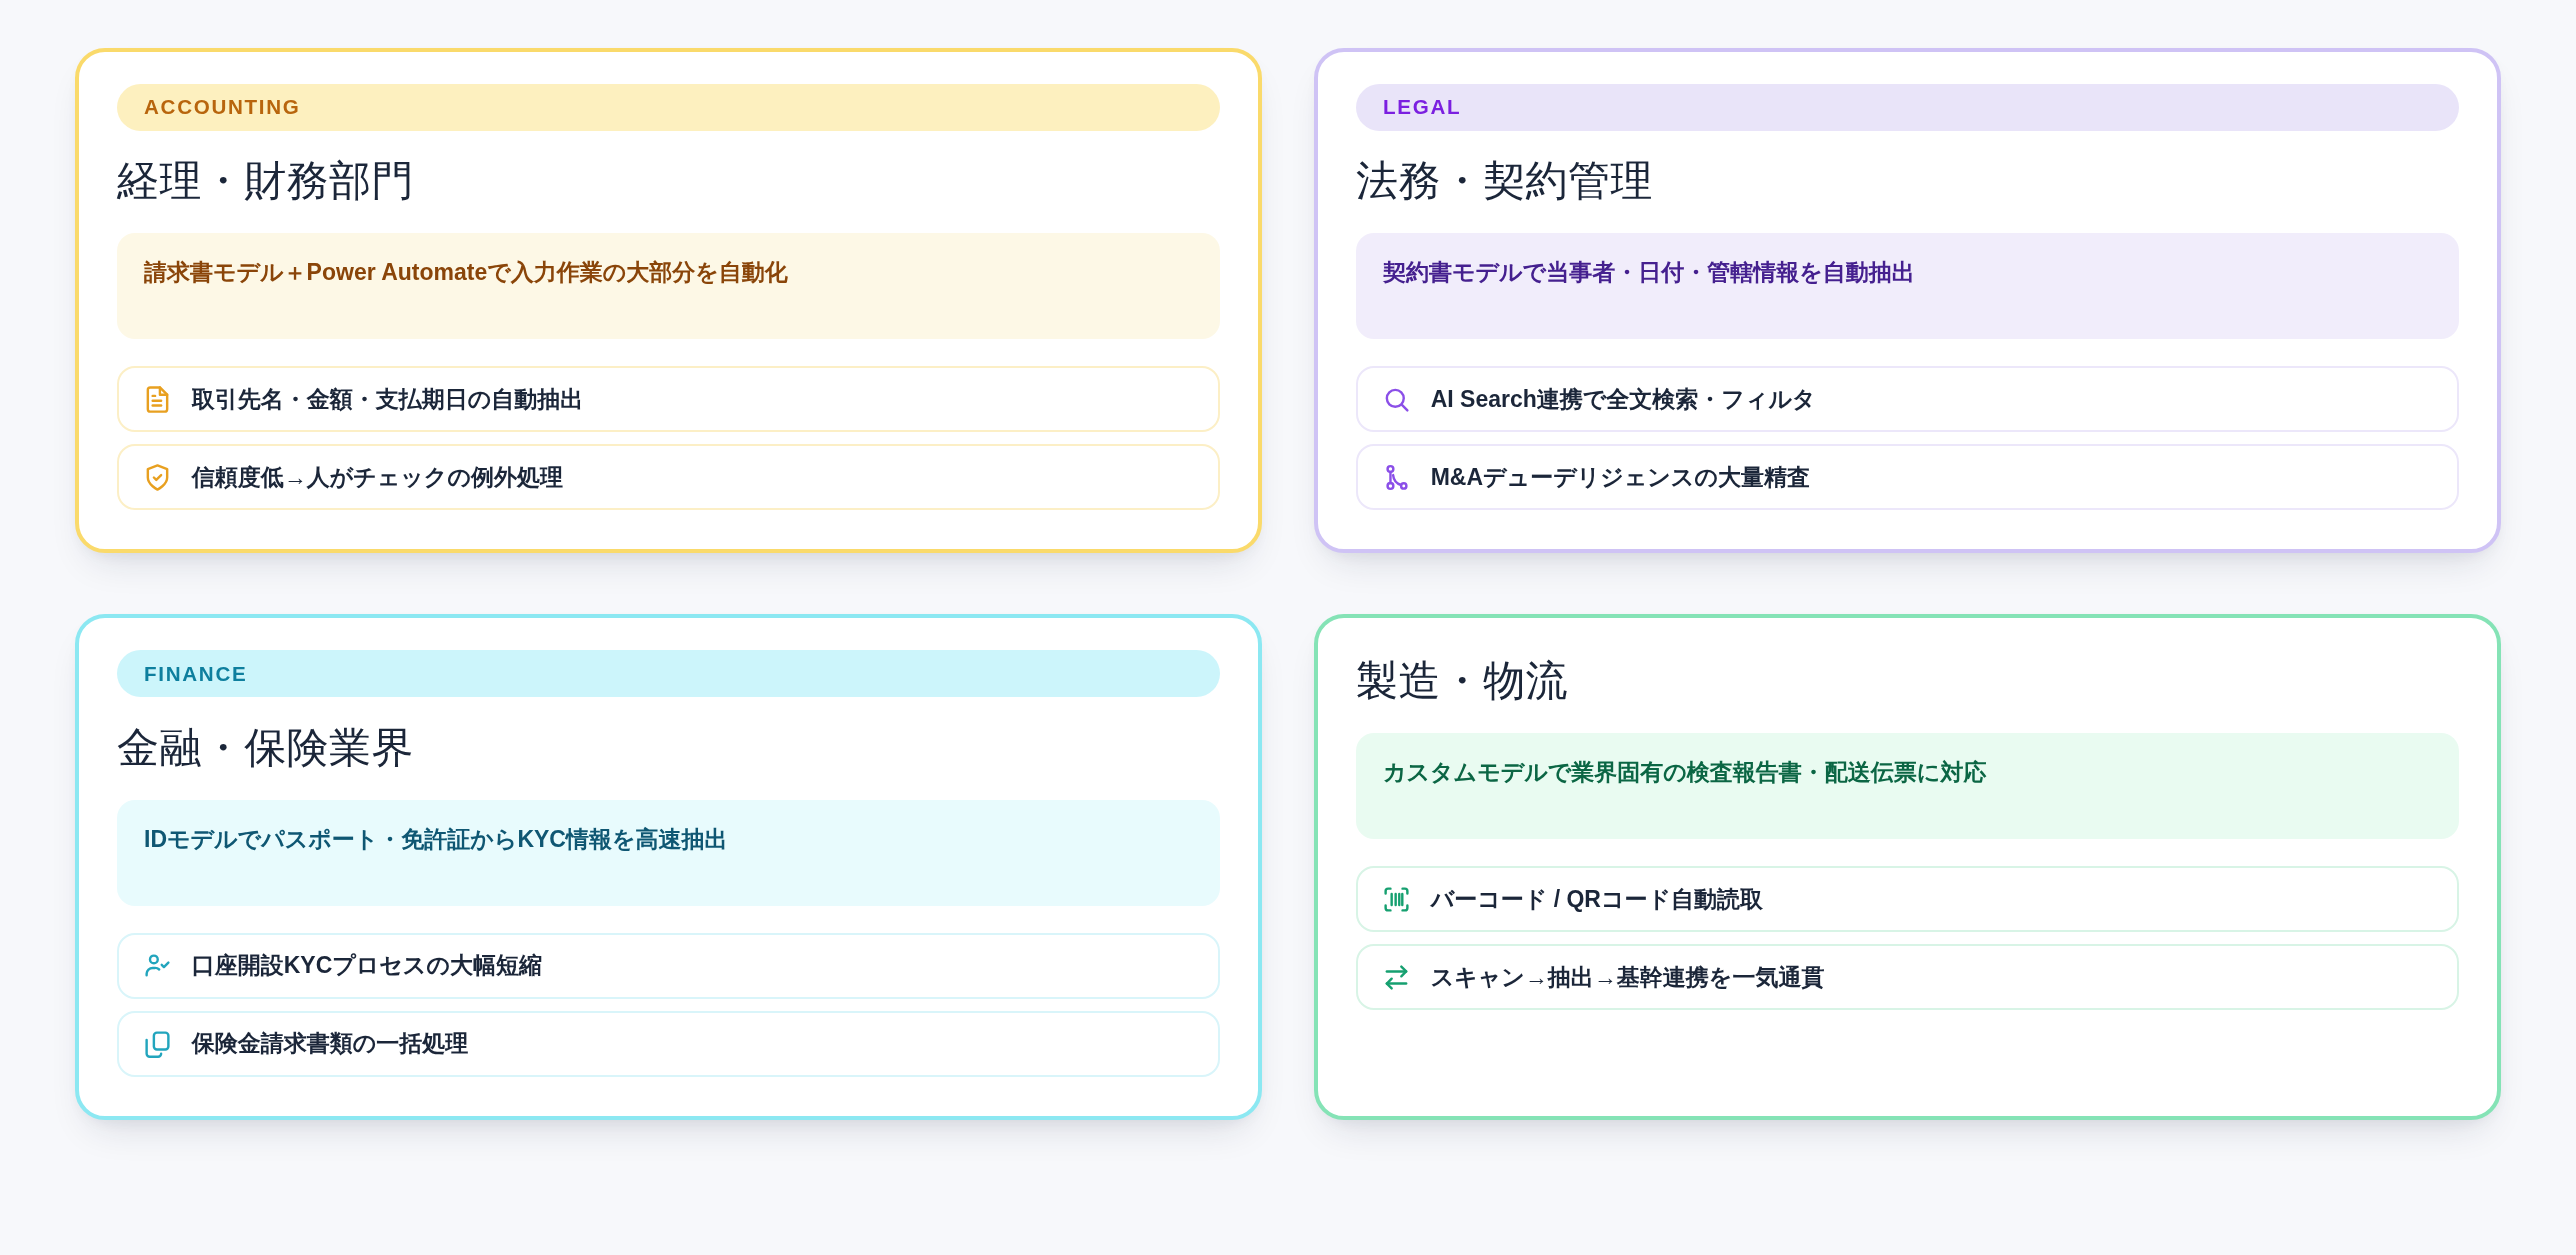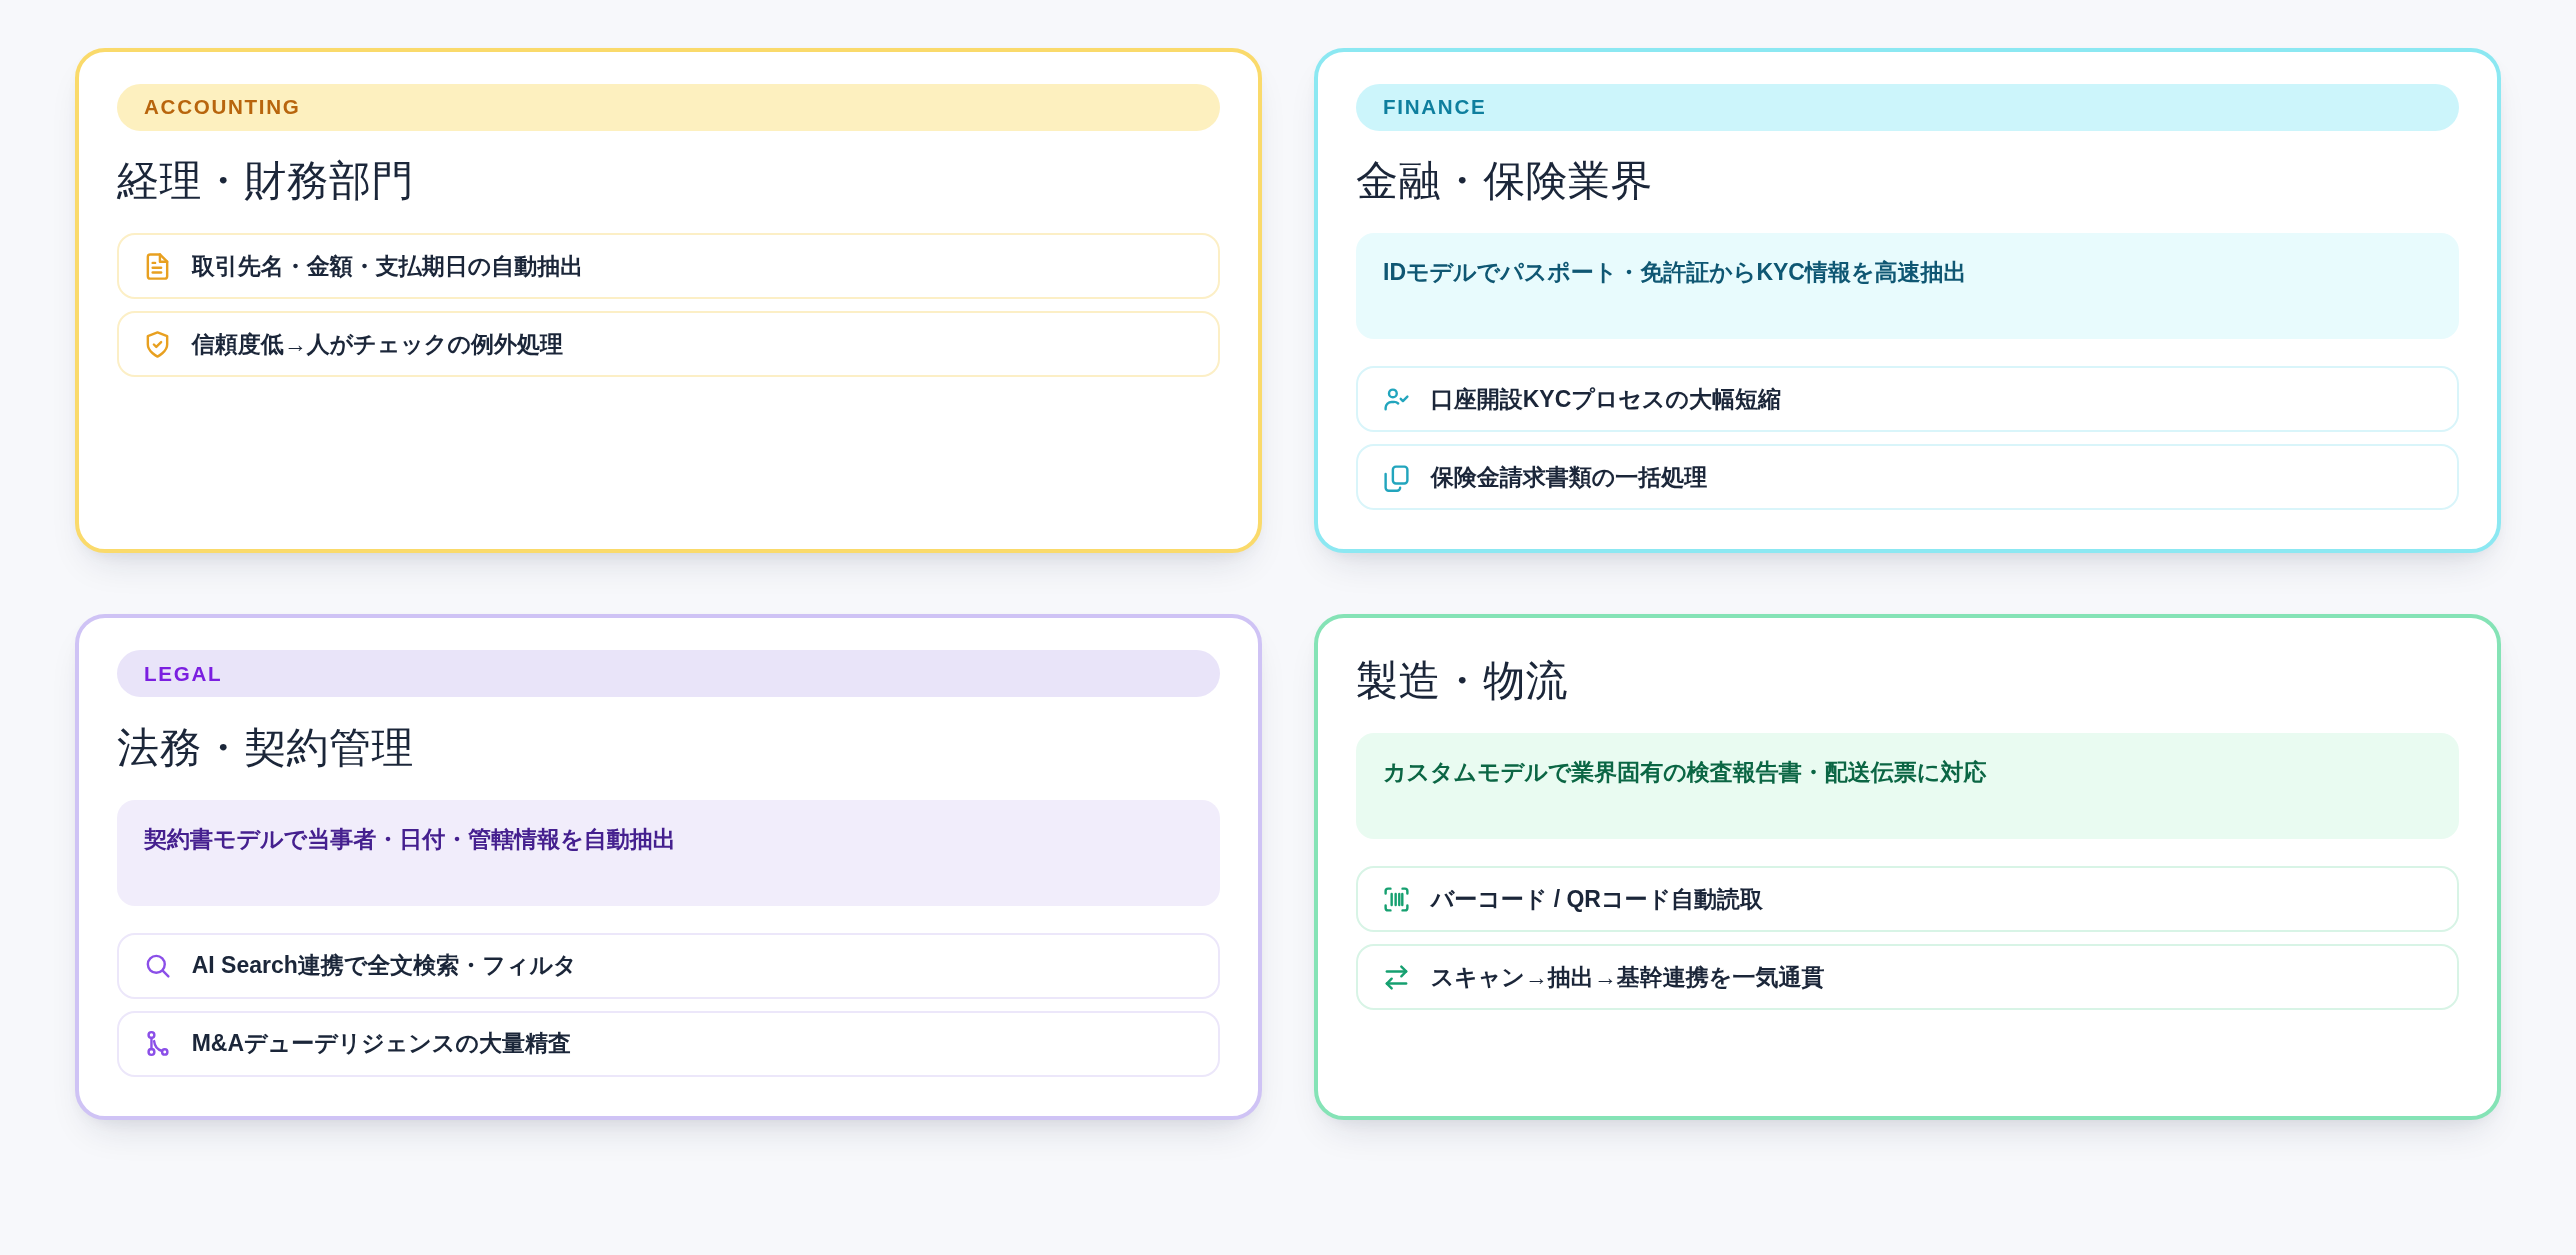--- a/index.html
+++ b/index.html
@@ -164,20 +164,23 @@
 <body style="background: rgb(247, 248, 251);">
 
 <div class="page">
   <div class="grid">
 
     <section class="card accounting" style="--accent-border: #fada6b; --accent-pill-bg: #fdf0bf; --accent-pill-text: #b8650d; --accent-hl-bg: #fdf8e6; --accent-hl-text: #8a4509; --accent-row-border: #fcefc6; --accent-icon: #e8a020;">
       <div class="tag-bar">
         <span class="tag-text">ACCOUNTING</span>
       </div>
       <h2 class="card-title">経理・財務部門</h2>
+      <div class="highlight">
+        <p class="highlight-text">請求書モデル＋Power Automateで入力作業の大部分を自動化</p>
+      </div>
       <div class="features">
         <div class="feature-row">
           <span class="feature-icon">
             <svg viewBox="0 0 24 24" fill="none" stroke="currentColor" stroke-width="2" stroke-linecap="round" stroke-linejoin="round">
               <path d="M14 2H6a2 2 0 0 0-2 2v16a2 2 0 0 0 2 2h12a2 2 0 0 0 2-2V8z"></path>
               <polyline points="14 2 14 8 20 8"></polyline>
               <line x1="8" y1="13" x2="15" y2="13"></line>
               <line x1="8" y1="17" x2="15" y2="17"></line>
               <line x1="8" y1="9" x2="10" y2="9"></line>
             </svg>
@@ -189,51 +192,20 @@
             <svg viewBox="0 0 24 24" fill="none" stroke="currentColor" stroke-width="2" stroke-linecap="round" stroke-linejoin="round">
               <path d="M12 22s8-4 8-10V5l-8-3-8 3v7c0 6 8 10 8 10z"></path>
               <polyline points="9 12 11 14 15 10"></polyline>
             </svg>
           </span>
           <span class="feature-text">信頼度低→人がチェックの例外処理</span>
         </div>
       </div>
     </section>
 
-    <section class="card finance" style="--accent-border: #8ce8f2; --accent-pill-bg: #ccf5fb; --accent-pill-text: #0e7f9e; --accent-hl-bg: #e8fbfd; --accent-hl-text: #0f5773; --accent-row-border: #d9f5fa; --accent-icon: #22a5bd;">
-      <div class="tag-bar">
-        <span class="tag-text">FINANCE</span>
-      </div>
-      <h2 class="card-title">金融・保険業界</h2>
-      <div class="highlight">
-        <p class="highlight-text">IDモデルでパスポート・免許証からKYC情報を高速抽出</p>
-      </div>
-      <div class="features">
-        <div class="feature-row">
-          <span class="feature-icon">
-            <svg viewBox="0 0 24 24" fill="none" stroke="currentColor" stroke-width="2" stroke-linecap="round" stroke-linejoin="round">
-              <circle cx="9" cy="7" r="3.2"></circle>
-              <path d="M3 20v-1.2A5 5 0 0 1 8 14h2a5 5 0 0 1 3.4 1.3"></path>
-              <polyline points="15.5 11.5 17.3 13.3 21 9.6"></polyline>
-            </svg>
-          </span>
-          <span class="feature-text">口座開設KYCプロセスの大幅短縮</span>
-        </div>
-        <div class="feature-row">
-          <span class="feature-icon">
-            <svg viewBox="0 0 24 24" fill="none" stroke="currentColor" stroke-width="2" stroke-linecap="round" stroke-linejoin="round">
-              <rect x="9" y="3" width="12" height="14" rx="2.5"></rect>
-              <path d="M15 20.5a2.5 2.5 0 0 1-2.5 2.5H5.5A2.5 2.5 0 0 1 3 20.5V9"></path>
-            </svg>
-          </span>
-          <span class="feature-text">保険金請求書類の一括処理</span>
-        </div>
-      </div>
-    </section>
-
     <section class="card legal" style="--accent-border: #cfc3f5; --accent-pill-bg: #e9e4f9; --accent-pill-text: #7b1fe0; --accent-hl-bg: #f1edfb; --accent-hl-text: #45208f; --accent-row-border: #ece7fa; --accent-icon: #8b4fe8;">
       <div class="tag-bar">
         <span class="tag-text">LEGAL</span>
       </div>
       <h2 class="card-title">法務・契約管理</h2>
       <div class="highlight">
         <p class="highlight-text">契約書モデルで当事者・日付・管轄情報を自動抽出</p>
       </div>
       <div class="features">
         <div class="feature-row">
@@ -249,20 +221,51 @@
           <span class="feature-icon">
             <svg viewBox="0 0 24 24" fill="none" stroke="currentColor" stroke-width="2" stroke-linecap="round" stroke-linejoin="round">
               <circle cx="7" cy="5" r="2.4"></circle>
               <circle cx="7" cy="19" r="2.4"></circle>
               <circle cx="18" cy="19" r="2.2"></circle>
               <line x1="7" y1="7.4" x2="7" y2="16.6"></line>
               <path d="M15.8 18.2C12 17 9.6 14 9.2 10"></path>
             </svg>
           </span>
           <span class="feature-text">M&amp;Aデューデリジェンスの大量精査</span>
+        </div>
+      </div>
+    </section>
+
+    <section class="card finance" style="--accent-border: #8ce8f2; --accent-pill-bg: #ccf5fb; --accent-pill-text: #0e7f9e; --accent-hl-bg: #e8fbfd; --accent-hl-text: #0f5773; --accent-row-border: #d9f5fa; --accent-icon: #22a5bd;">
+      <div class="tag-bar">
+        <span class="tag-text">FINANCE</span>
+      </div>
+      <h2 class="card-title">金融・保険業界</h2>
+      <div class="highlight">
+        <p class="highlight-text">IDモデルでパスポート・免許証からKYC情報を高速抽出</p>
+      </div>
+      <div class="features">
+        <div class="feature-row">
+          <span class="feature-icon">
+            <svg viewBox="0 0 24 24" fill="none" stroke="currentColor" stroke-width="2" stroke-linecap="round" stroke-linejoin="round">
+              <circle cx="9" cy="7" r="3.2"></circle>
+              <path d="M3 20v-1.2A5 5 0 0 1 8 14h2a5 5 0 0 1 3.4 1.3"></path>
+              <polyline points="15.5 11.5 17.3 13.3 21 9.6"></polyline>
+            </svg>
+          </span>
+          <span class="feature-text">口座開設KYCプロセスの大幅短縮</span>
+        </div>
+        <div class="feature-row">
+          <span class="feature-icon">
+            <svg viewBox="0 0 24 24" fill="none" stroke="currentColor" stroke-width="2" stroke-linecap="round" stroke-linejoin="round">
+              <rect x="9" y="3" width="12" height="14" rx="2.5"></rect>
+              <path d="M15 20.5a2.5 2.5 0 0 1-2.5 2.5H5.5A2.5 2.5 0 0 1 3 20.5V9"></path>
+            </svg>
+          </span>
+          <span class="feature-text">保険金請求書類の一括処理</span>
         </div>
       </div>
     </section>
 
     <section class="card manufacturing" style="--accent-border: #85e3b6; --accent-pill-bg: #d4f5e4; --accent-pill-text: #0b7a54; --accent-hl-bg: #e9fbf1; --accent-hl-text: #0b6644; --accent-row-border: #d8f4e6; --accent-icon: #16a070;">
       <h2 class="card-title">製造・物流</h2>
       <div class="highlight">
         <p class="highlight-text">カスタムモデルで業界固有の検査報告書・配送伝票に対応</p>
       </div>
       <div class="features">

